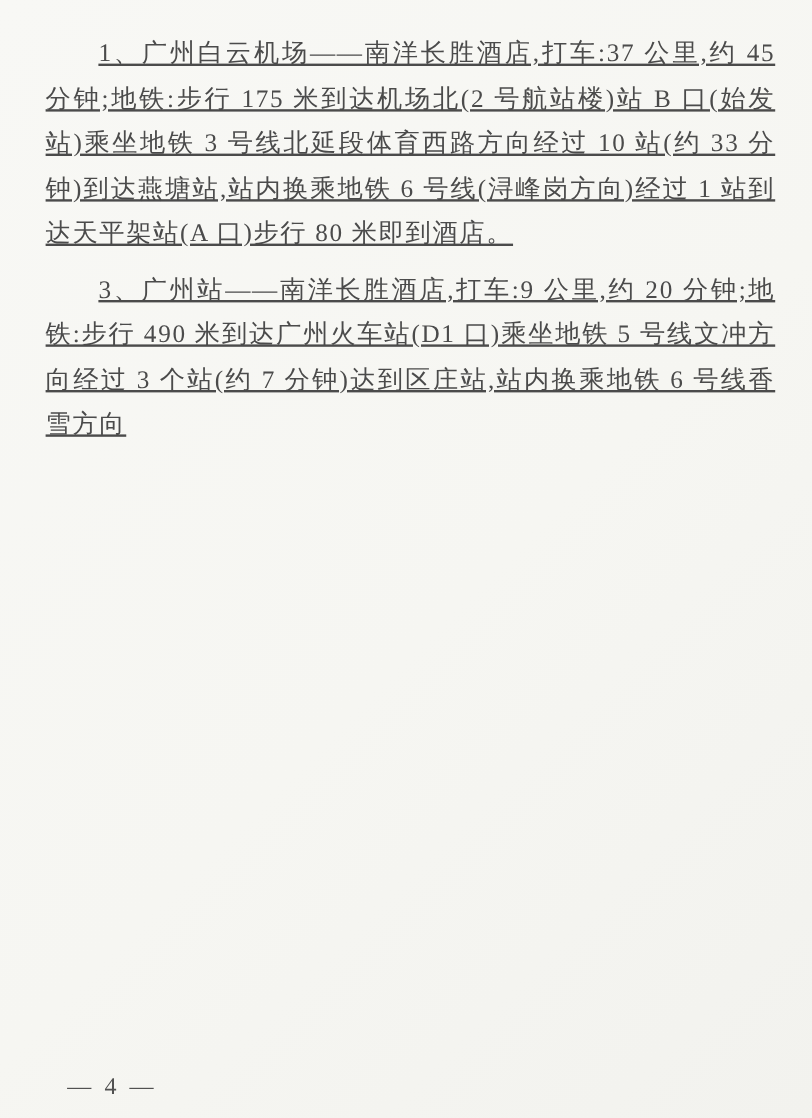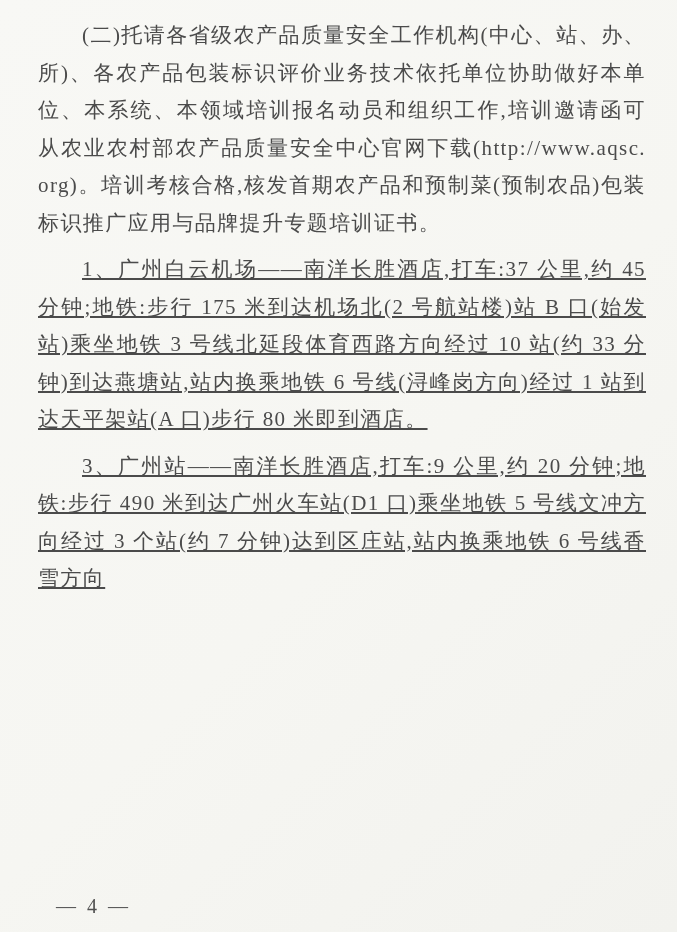--- a/index.html
+++ b/index.html
@@ -48,18 +48,17 @@
     font-size: 20px;
     letter-spacing: 3px;
     color: #515151;
   }
 </style>
 </head>
 <body>
 
 <div class="page">
   <div class="body-text">
-    <p class="para">(二)托请各省级农产品质量安全工作机构(中心、站、办、所)、各农产品包装标识评价业务技术依托单位协助做好本单位、本系统、本领域培训报名动员和组织工作,培训邀请函可从农业农村部农产品质量安全中心官网下载(http://www.aqsc.org)。培训考核合格,核发首期农产品和预制菜(预制农品)包装标识推广应用与品牌提升专题培训证书。</p>
     <p class="para num">1、广州白云机场——南洋长胜酒店,打车:37 公里,约 45 分钟;地铁:步行 175 米到达机场北(2 号航站楼)站 B 口(始发站)乘坐地铁 3 号线北延段体育西路方向经过 10 站(约 33 分钟)到达燕塘站,站内换乘地铁 6 号线(浔峰岗方向)经过 1 站到达天平架站(A 口)步行 80 米即到酒店。</p>
     <p class="para num">3、广州站——南洋长胜酒店,打车:9 公里,约 20 分钟;地铁:步行 490 米到达广州火车站(D1 口)乘坐地铁 5 号线文冲方向经过 3 个站(约 7 分钟)达到区庄站,站内换乘地铁 6 号线香雪方向</p>
   </div>
   <div class="footer">— 4 —</div>
 </div>
 
 </body></html>

